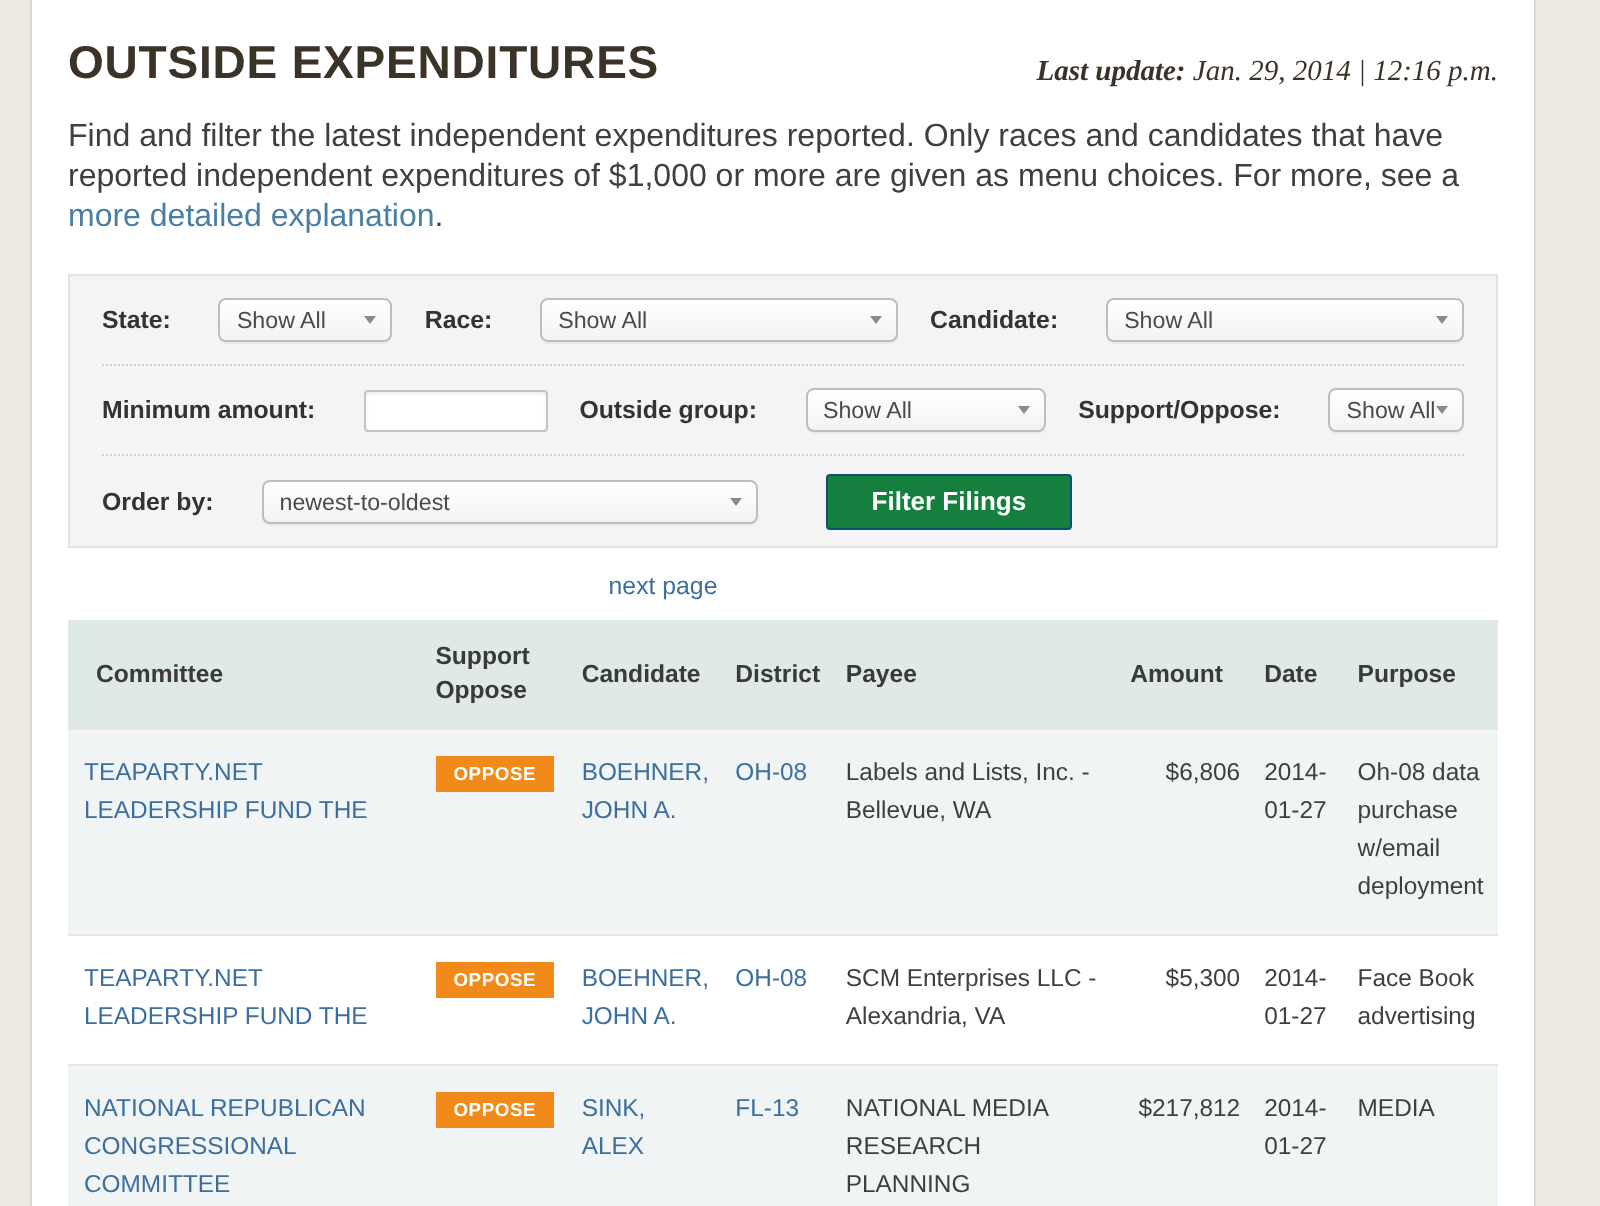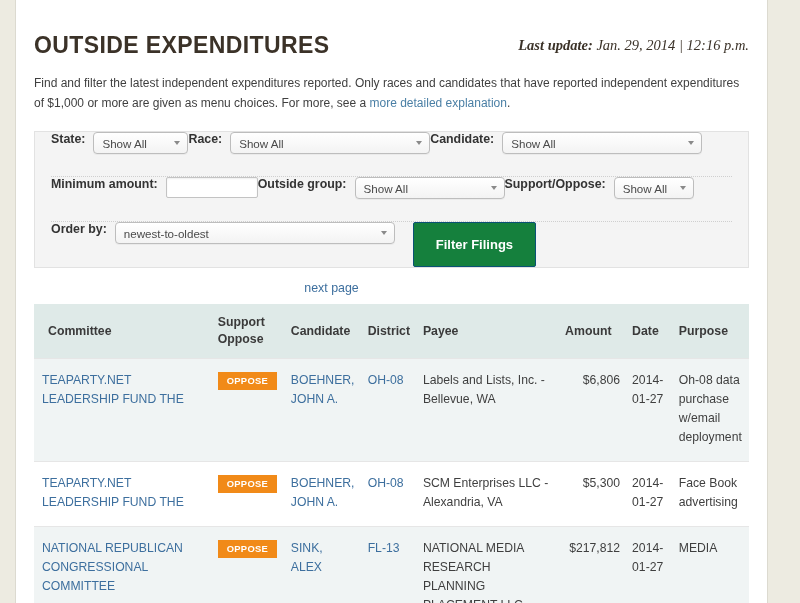--- a/index.html
+++ b/index.html
@@ -17,62 +17,63 @@
     background: #ffffff;
     border-left: 1px solid #dcdad0;
     border-right: 1px solid #dcdad0;
     overflow: hidden;
   }
   .inner { padding: 0 18px 0 18px; }
 
   
   .head-row {
     display: flex;
-    align-items: center;
+    align-items: flex-end;
     justify-content: space-between;
-    padding-top: 32px;
+    padding-top: 18px;
   }
   .page-title {
     font-family: "Liberation Sans", sans-serif;
     font-size: 23px;
     font-weight: bold;
     letter-spacing: 0.4px;
     color: #3b3228;
     margin: 0;
   }
   .last-update {
     font-family: "Liberation Serif", serif;
     font-style: italic;
     font-size: 14.5px;
     color: #3b3228;
     white-space: nowrap;
   }
   .last-update .lbl { font-weight: bold; }
 
   .intro {
     margin: 14px 0 0 0;
-    font-size: 12px;
+    font-size: 16px;
     line-height: 20px;
     color: #3f3f3f;
     max-width: 720px;
   }
   .intro a { color: #4a7fa5; text-decoration: none; }
 
   
   .filter-panel {
     margin-top: 18px;
     background: #f4f4f4;
     border: 1px solid #e2e2e2;
     padding: 0 16px;
   }
   .filter-row {
     display: flex;
+    align-items: center;
     min-height: 45px;
     border-bottom: 1px dotted #cfcfcf;
-    gap: 0;
+    gap: 16px;
   }
   .filter-row:last-child { border-bottom: none; }
   .fl {
     font-size: 12.4px;
     font-weight: bold;
     color: #333333;
     margin-right: 8px;
     white-space: nowrap;
   }
   .fl.sp { }
@@ -99,21 +100,21 @@
     width: 0; height: 0;
     border-left: 3.5px solid transparent;
     border-right: 3.5px solid transparent;
     border-top: 4px solid #8a8a8a;
   }
   .w-state { width: 95px; }
   .w-race { width: 200px; }
   .w-cand { width: 200px; }
   .w-group { width: 150px; }
   .w-support { width: 80px; }
-  .w-order { width: 280px; }
+  .w-order { width: 248px; }
 
   .txt-input {
     width: 92px; height: 21px;
     border: 1px solid #c3c3c3;
     background: #fff;
     border-radius: 2px;
     box-shadow: inset 0 1px 2px rgba(0,0,0,0.07);
   }
 
   .btn-filter {

